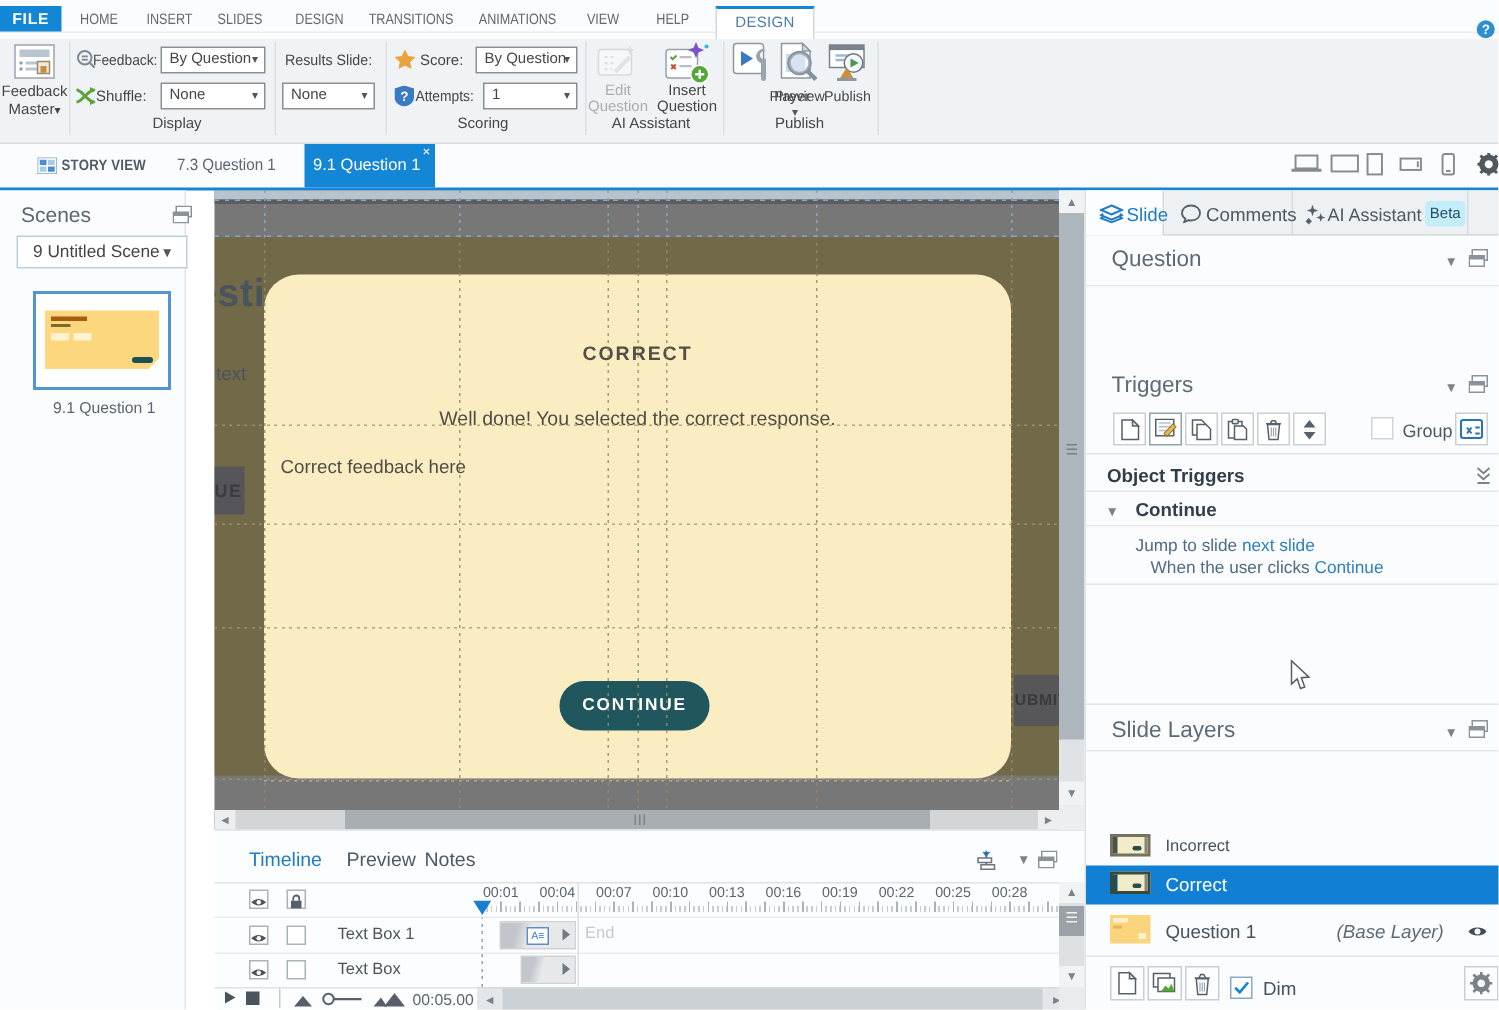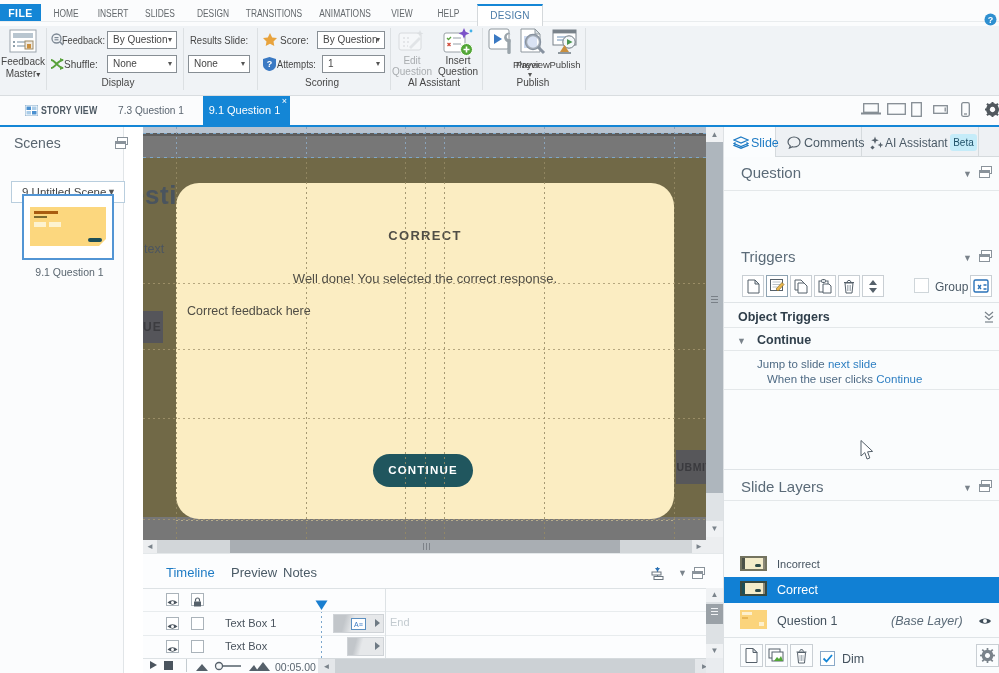--- a/index.html
+++ b/index.html
@@ -174,21 +174,21 @@
 </div>
 <div class="abs" style="left:0;top:125px;width:999px;height:2px;background:#1486d6;"></div>
 
 <div class="abs" id="leftpanel" style="left:0;top:127px;width:124px;height:546px;background:#fbfcfd;border-right:1px solid #e1e5e8;">
   <div class="abs" style="left:14px;top:8px;font-size:14px;color:#5a6670;">Scenes</div>
   <svg class="abs" style="left:115px;top:10px;" width="13" height="12" viewBox="0 0 13 12">
       <rect x="2.5" y="0.5" width="10" height="7" fill="#fff" stroke="#8a939b"></rect>
       <rect x="0.5" y="4.5" width="10" height="7" fill="#fff" stroke="#8a939b"></rect>
       <rect x="0.5" y="4.5" width="10" height="2.5" fill="#8a939b"></rect>
     </svg>
-  <div class="abs" style="left:11px;top:30px;width:114px;height:22px;background:#fff;border:1px solid #b9cede;font-size:11.5px;color:#444;line-height:20px;padding-left:10px;margin-top:24px;">9 Untitled Scene<span style="position:absolute;right:8px;top:0;font-size:9px;color:#555;">▼</span></div>
+  <div class="abs" style="left:11px;top:30px;width:114px;height:22px;background:#fff;border:1px solid #b9cede;font-size:11.5px;color:#444;line-height:20px;padding-left:10px;">9 Untitled Scene<span style="position:absolute;right:8px;top:0;font-size:9px;color:#555;">▼</span></div>
 
   <div class="abs" style="left:22px;top:67px;width:92px;height:66px;background:#fff;border:2px solid #5295d4;">
     <div style="position:absolute;left:6px;top:11px;width:76px;height:39px;background:#fcd77e;">
       <div style="position:absolute;left:4px;top:4px;width:24px;height:2.5px;background:#a85c10;"></div>
       <div style="position:absolute;left:4px;top:9px;width:13px;height:2px;background:#7a6a30;"></div>
       <div style="position:absolute;left:4px;top:15px;width:12px;height:5px;background:#fdf3d0;"></div>
       <div style="position:absolute;left:19px;top:15px;width:12px;height:5px;background:#fdf3d0;"></div>
       <div style="position:absolute;right:4px;bottom:4px;width:14px;height:4.5px;border-radius:2.5px;background:#1d4f57;"></div>
       <div style="position:absolute;right:0;bottom:0;width:0;height:0;border-left:7px solid transparent;border-bottom:7px solid #fff;"></div>
     </div>
@@ -284,20 +284,25 @@
 
   <div class="abs" style="left:23px;top:39px;width:13px;height:13px;border:1px solid #aab3ba;background:#fff;"><svg width="11" height="11" viewBox="0 0 11 11">
         <path d="M0.5 5.5 Q5.5 1.2 10.5 5.5 Q5.5 9.8 0.5 5.5 Z" fill="#4a545e"></path>
         <circle cx="5.5" cy="5.5" r="1.5" fill="#fff"></circle>
       </svg></div>
   <div class="abs" style="left:48px;top:39px;width:13px;height:13px;border:1px solid #aab3ba;background:#fff;"><svg width="11" height="11" viewBox="0 0 11 11">
         <rect x="2" y="4.5" width="7" height="5" fill="#55606a"></rect>
         <path d="M3.5 4.5 v-1.5 a2 2 0 0 1 4 0 v1.5" fill="none" stroke="#55606a" stroke-width="1.2"></path>
       </svg></div>
 
+  <div class="abs" id="ruler" style="left:0;top:34px;width:563px;height:23px;font-size:9.5px;color:#5a6670;overflow:hidden;">
+    <div style="position:absolute;left:172px;top:2px;white-space:nowrap;"><span class="rl">00:01</span><span class="rl">00:04</span><span class="rl">00:07</span><span class="rl">00:10</span><span class="rl">00:13</span><span class="rl">00:16</span><span class="rl">00:19</span><span class="rl">00:22</span><span class="rl">00:25</span><span class="rl">00:28</span></div>
+    <div style="position:absolute;left:178px;top:16px;width:385px;height:4px;background-image:repeating-linear-gradient(90deg,#c6cdd3 0 1px,transparent 1px 3.14px);"></div>
+    <div style="position:absolute;left:178px;top:13px;width:385px;height:7px;background-image:repeating-linear-gradient(90deg,#aab3bb 0 1px,transparent 1px 12.57px);"></div>
+  </div>
   <style>.rl{display:inline-block;width:37.7px;text-align:center;}</style>
 
   <svg class="abs" style="left:172px;top:46px;" width="13" height="11" viewBox="0 0 13 11">
       <path d="M0.5 0.5 h12 l-6 9.5 Z" fill="#1a7fd0"></path>
     </svg>
   <div class="abs" style="left:178px;top:57px;width:1px;height:47px;background-image:repeating-linear-gradient(180deg,#7aa6cc 0 2px,transparent 2px 5px);"></div>
 
   <div class="abs" style="left:0;top:57px;width:580px;height:1px;background:#e8ecee;"></div>
   <div class="abs" style="left:0;top:81px;width:580px;height:1px;background:#e8ecee;"></div>
   <div class="abs" style="left:0;top:104px;width:580px;height:1px;background:#dde2e5;"></div>

